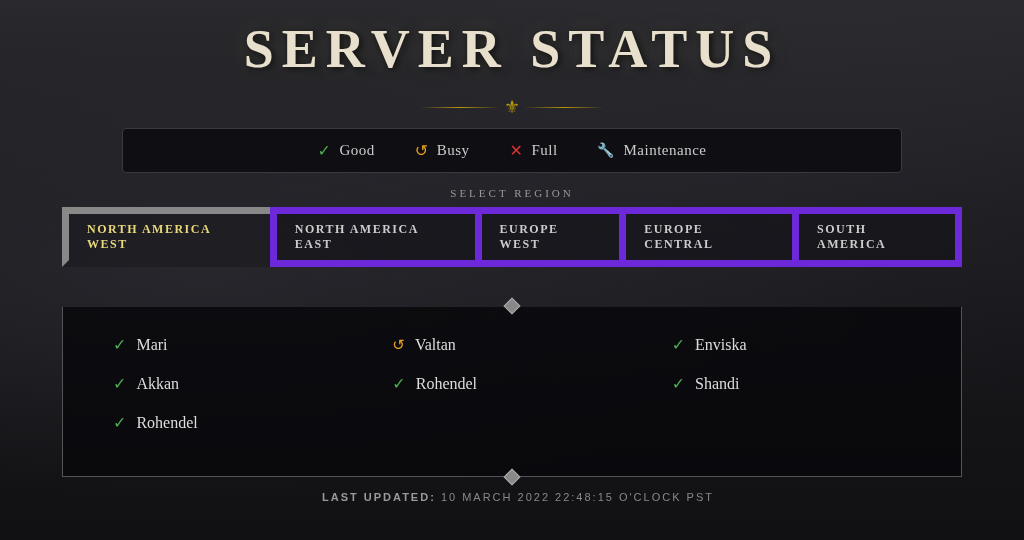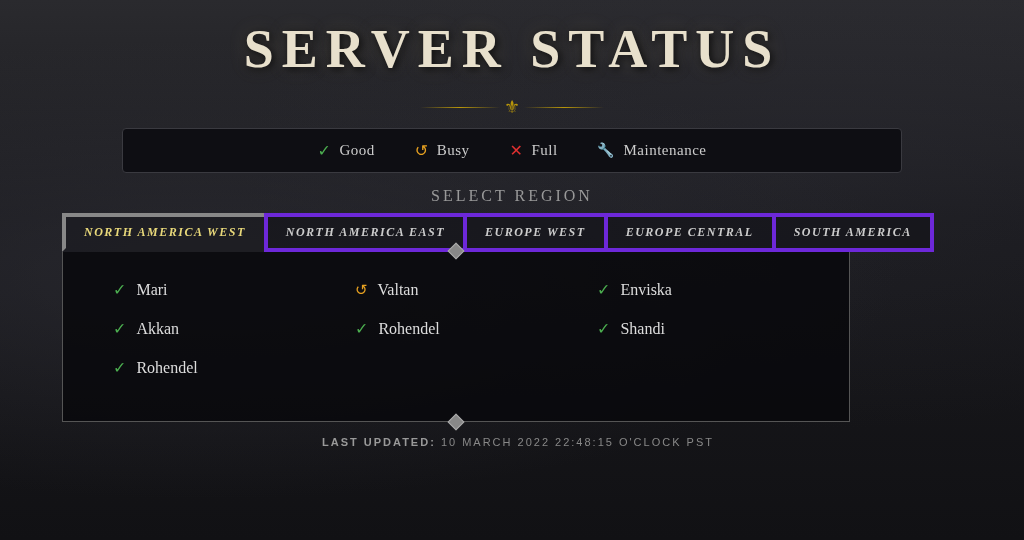--- a/index.html
+++ b/index.html
@@ -84,58 +84,58 @@
       color: #ccc;
       letter-spacing: 0.5px;
     }
     .icon-good { color: #4caf50; font-size: 16px; }
     .icon-busy { color: #e6a020; font-size: 16px; }
     .icon-full { color: #e03030; font-size: 16px; }
     .icon-maintenance { color: #5b9bd5; font-size: 14px; }
 
     
     .region-label {
-      font-size: 16px;
+      font-size: 11px;
       letter-spacing: 3px;
       color: #999;
       margin-bottom: 8px;
       text-transform: uppercase;
     }
     .region-tab {
       padding: 8px 18px;
-      border: 4px solid #6d28d9;
+      border: 7px solid #6d28d9;
       font-size: 12px;
       font-weight: bold;
       letter-spacing: 1.5px;
       text-transform: uppercase;
       cursor: pointer;
       color: #ccc;
       background: rgba(20,20,25,0.7);
       transition: all 0.15s;
-      font-style: italic;
     }
     .region-tab:not(:last-child) {
       border-right: none;
     }
     .region-tab.active {
       background: rgba(30,30,35,0.95);
       color: #e8d87a;
       border-color: #888;
       border-bottom-color: transparent;
     }
 
     
     .server-panel {
       background: rgba(8,8,12,0.85);
       border: 1px solid #555;
       border-top: none;
-      width: 788px;
+      width: 900px;
       padding: 0 30px 10px;
       min-height: 170px;
       position: relative;
+      margin-top: 40px;
     }
 
     
     .diamond-top {
       position: absolute;
       top: -7px;
       left: 50%;
       transform: translateX(-50%) rotate(45deg);
       width: 12px;
       height: 12px;

